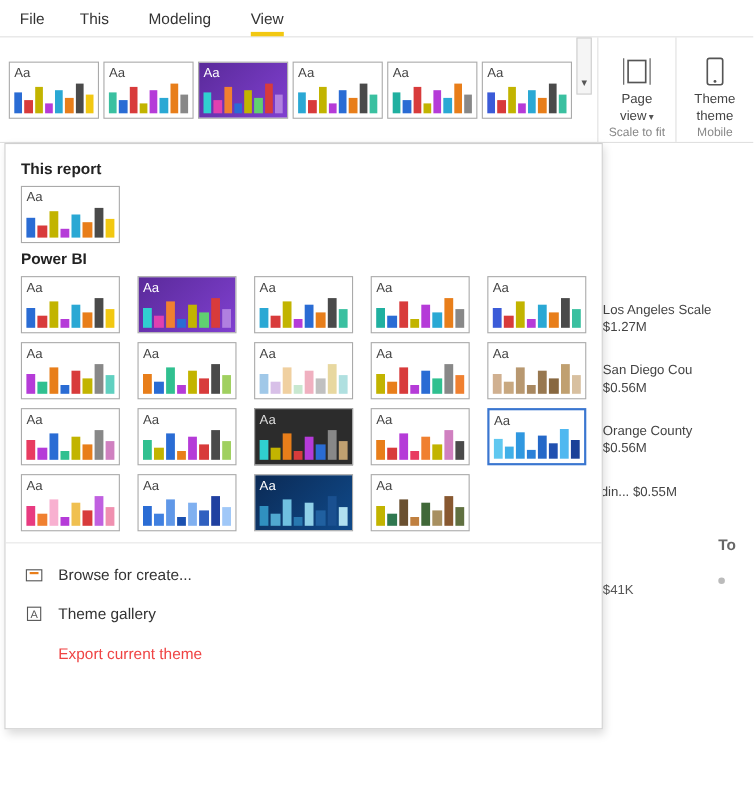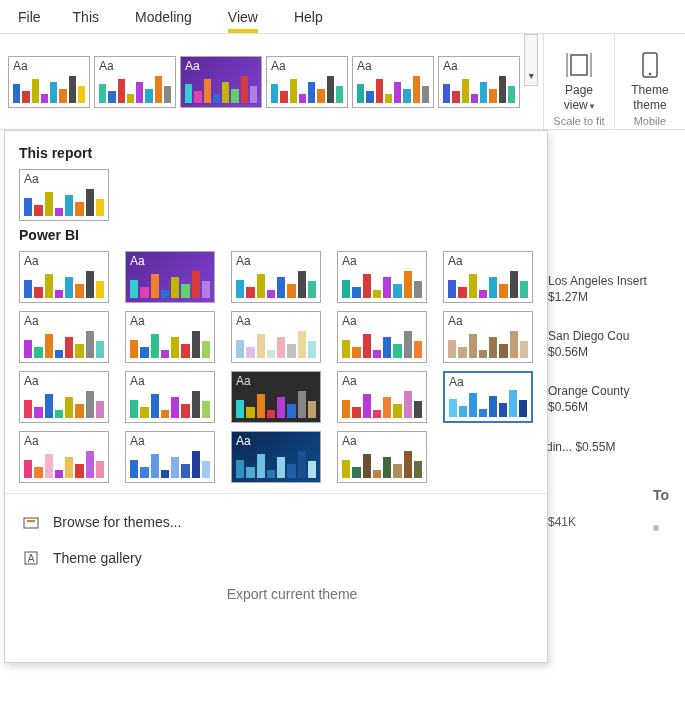--- a/index.html
+++ b/index.html
@@ -156,21 +156,21 @@
   }
   .dd-item {
     display:flex;
     align-items:center;
     gap:12px;
     padding:8px 2px;
     cursor:pointer;
     font-size:14px;
     color:#333;
   }
-  .dd-item.disabled { color:#737373; cursor:default;justify-content:center;}
+  .dd-item.disabled { color:#ef4444; cursor:default;}
   .dd-item .ic {
     width:20px; height:20px;
     display:flex; align-items:center; justify-content:center;
     color:#555;
     font-size:14px;
   }
 
   
   .bg-pie {
     position:absolute;
@@ -195,32 +195,31 @@
   }
   .sidebar-right .ro { writing-mode: horizontal-tb; font-size:14px; font-weight:600; margin-bottom:20px; margin-left:4px;}
   .sidebar-right .dot-col { width:6px; margin-left:4px;}
   .sidebar-right .scrolldot { width:6px;height:6px; border-radius:50%; background:#bbb; margin:2px 0;}
   .legend-bg {
     position:absolute;
     top:515px; left:532px;
     font-size:12px; color:#555;
     z-index:1;
   }
-  .legend-bg .row{ display:flex; align-items:flex-end; gap:6px; margin:0 0;}
+  .legend-bg .row{ display:flex; align-items:flex-end; gap:6px; margin:14px 0;}
   .legend-bg .sw{ width:10px;height:10px;}
 </style>
 </head>
 <body>
 
 <div class="menu">
   <div class="menu-item file">File</div>
   <div class="menu-item">This</div>
   <div class="menu-item">Modeling</div>
   <div class="menu-item selected">View</div>
-  <div class="menu-item">Help</div>
 </div>
 
 <div class="ribbon">
   <div class="theme-row" id="ribbon-themes">
       <div class="theme-thumb" style="width: 82px;">
         <div class="aa">Aa</div>
         <div class="bars">
           <span style="background: rgb(42, 108, 212); height: 65%;"></span>
           <span style="background: rgb(216, 59, 59); height: 40%;"></span>
           <span style="background: rgb(194, 180, 0); height: 85%;"></span>
@@ -320,21 +319,21 @@
         </svg>
     </div>
     <div class="lbl"><span>Theme</span><br><span>theme</span></div>
     <div class="rib-caption">Mobile</div>
   </div>
 </div>
 
 <div class="bg-pie">
   <div class="pie-row">
     <div class="pie-swatch" style="background:#2a6cd4"></div>
-    <div class="pie-txt"><span>Los Angeles Insert</span><br><span>$1.27M</span></div>
+    <div class="pie-txt"><span>Los Angeles Scale</span><br><span>$1.27M</span></div>
   </div>
   <div class="pie-row">
     <div class="pie-swatch" style="background:#e87e1a"></div>
     <div class="pie-txt"><span>San Diego Cou</span><br><span>$0.56M</span></div>
   </div>
   <div class="pie-row">
     <div class="pie-swatch" style="background:#2aa8d4"></div>
     <div class="pie-txt"><span>Orange County</span><br><span>$0.56M</span></div>
   </div>
   <div class="pie-row">
@@ -633,21 +632,21 @@
 
   <hr>
 
   <div class="dd-item">
     <div class="ic">
       <svg width="18" height="18" viewBox="0 0 18 18">
           <rect x="2" y="5" width="14" height="10" fill="none" stroke="#555"></rect>
           <rect x="5" y="7" width="8" height="2" fill="#e87e1a"></rect>
         </svg>
     </div>
-    <span>Browse for themes...</span>
+    <span>Browse for create...</span>
   </div>
   <div class="dd-item">
     <div class="ic">
       <svg width="18" height="18" viewBox="0 0 18 18">
           <rect x="3" y="3" width="12" height="12" fill="none" stroke="#555"></rect>
           <text x="9" y="13" text-anchor="middle" font-size="10" fill="#555">A</text>
         </svg>
     </div>
     <span>Theme gallery</span>
   </div>

